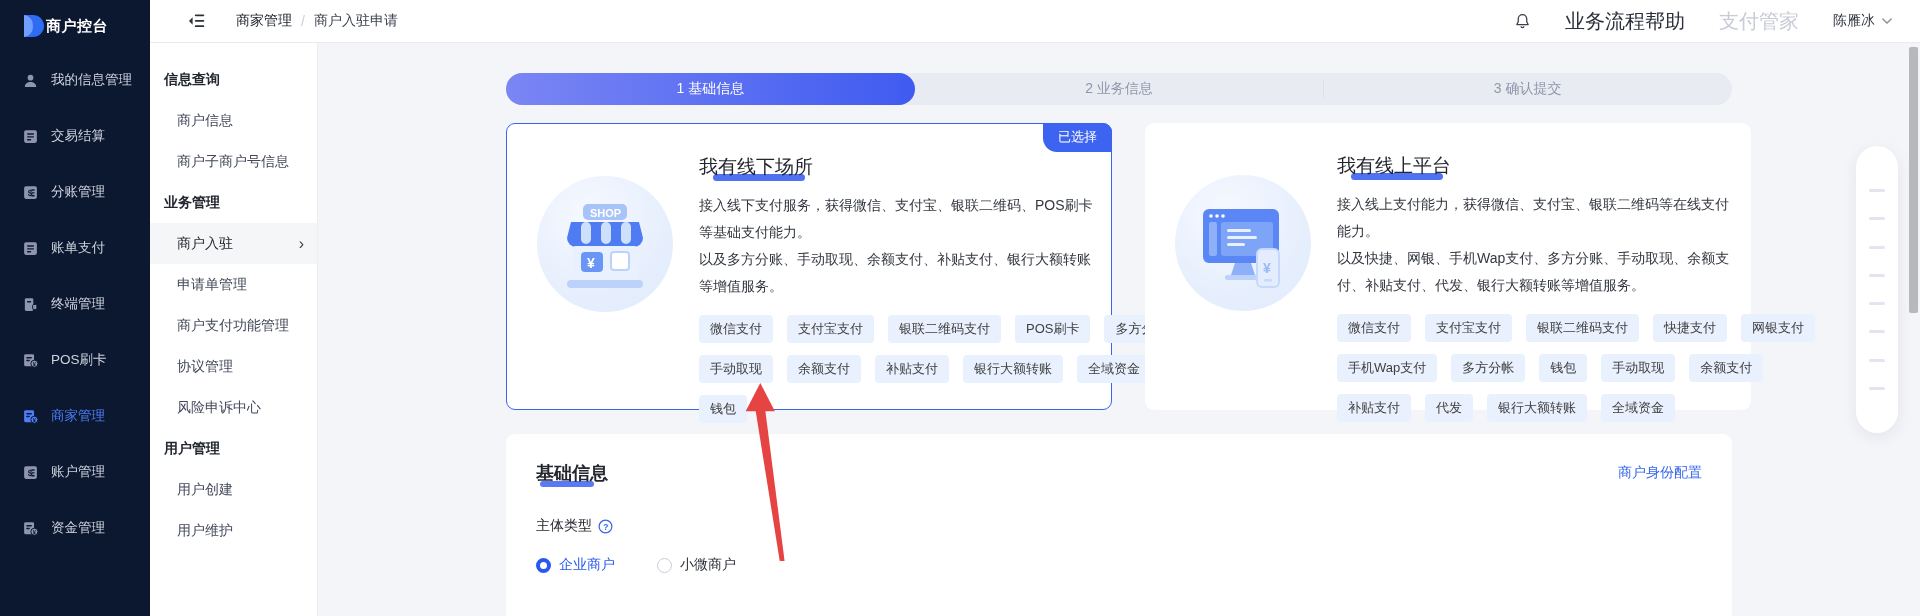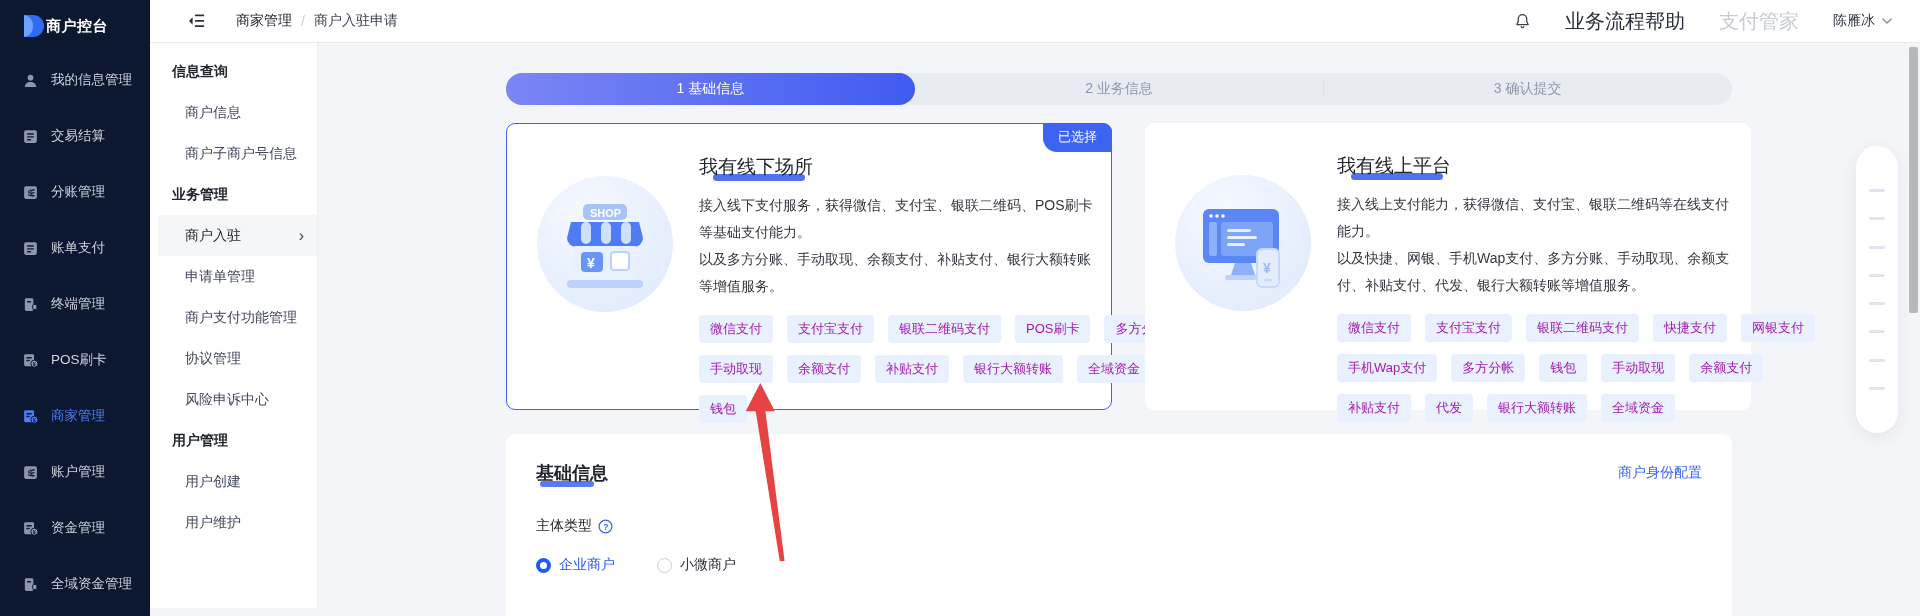--- a/index.html
+++ b/index.html
@@ -29,22 +29,22 @@
   .crumb .c1 { color:#22262f; font-weight:500; }
   .crumb .sep { color:#c9cdd6; }
   .crumb .c2 { color:#3d4350; }
   .tb-right { display:flex; align-items:center; gap:34px; }
   .bell { width:17px; height:18px; color:#3a3f4c; cursor:pointer; display:flex; }
   .tb-link { font-size:20px; color:#2b303b; cursor:pointer; }
   .tb-link.muted { color:#c7cbd5; }
   .tb-user { font-size:14px; color:#2b303b; display:flex; align-items:center; gap:7px; cursor:pointer; }
   .chev { width:10px; height:6px; display:flex; color:#8a8f9c; }
   
-  .submenu { position:absolute; left:150px; top:35px; width:168px; height:573px; background:#ffffff;
-    border-right:1px solid #eceef2; padding-top:16px; z-index:3;padding-left:8px; }
+  .submenu { position:absolute; left:150px; top:43px; width:168px; height:573px; background:#ffffff;
+    border-right:1px solid #eceef2; padding-top:16px; z-index:3; }
   .sm-row { height:41px; display:flex; align-items:center; font-size:14px; cursor:pointer; position:relative; }
   .sm-header { padding-left:14px; font-weight:bold; color:#22262f; cursor:default; }
   .sm-item { padding-left:27px; color:#42485a; }
   .sm-item.selected { background:#f5f6f8; color:#23272f; }
   .sm-item.selected .sm-arrow { position:absolute; right:13px; top:50%; transform:translateY(-50%);
     font-size:16px; color:#3d4350; line-height:1; }
   
   .main { position:absolute; left:318px; top:36px; width:1602px; height:573px; }
   .stepper { width:1226px; height:32px; margin:37px auto 0; background:#e8ebf1; border-radius:16px;
     display:flex; position:relative; }
@@ -63,21 +63,21 @@
     background:radial-gradient(circle at 38% 30%, #f6f9ff 0%, #e7effd 60%, #ddeafc 100%);
     display:flex; align-items:center; justify-content:center; }
   .illus svg { width:96px; height:96px; }
   .card-body { margin-left:26px; width:400px; }
   .card-title { font-size:19px; font-weight:500; color:#23262e; display:inline-block; position:relative; z-index:1; }
   .card-title::after { content:""; position:absolute; left:14px; right:8px; bottom:-1px; height:7px;
     background:#3d63f1; border-radius:4px; z-index:-1; opacity:.9; }
   .card-desc { margin-top:12px; font-size:14px; line-height:27px; color:#33373f; }
   .tag-rows { margin-top:15px; display:flex; flex-direction:column; gap:12px; }
   .tag-row { display:flex; gap:14px; }
-  .tag { background:#e9f0fe; color:#a21caf; font-size:13px; padding:5px 11px; border-radius:4px; white-space:nowrap; }
+  .tag { background:#e9f0fe; color:#404040; font-size:13px; padding:5px 11px; border-radius:4px; white-space:nowrap; }
   
   .basic-card { width:1226px; margin:24px auto 0; background:#ffffff; border-radius:9px; height:230px;
     padding:27px 30px; }
   .basic-head { display:flex; justify-content:space-between; align-items:center; }
   .basic-title { font-size:18px; font-weight:600; color:#23262e; position:relative; display:inline-block; z-index:1; }
   .basic-title::after { content:""; position:absolute; left:4px; right:14px; bottom:-2px; height:6px;
     background:#3d63f1; border-radius:3px; z-index:-1; opacity:.85; }
   .cfg-link { font-size:14px; color:#3566ee; cursor:pointer; }
   .field-label { margin-top:32px; font-size:14px; color:#23262e; display:flex; align-items:center; gap:6px; }
   .help-ic { width:15px; height:15px; color:#3566ee; display:flex; cursor:pointer; }
@@ -224,28 +224,20 @@
         </span>
       <span class="lb">账户管理</span>
     </div>
     <div class="dnav-item">
       <span class="ic">
           <svg>
             <use href="#i-store-badge"></use>
           </svg>
         </span>
       <span class="lb">资金管理</span>
-    </div>
-    <div class="dnav-item">
-      <span class="ic">
-          <svg>
-            <use href="#i-device"></use>
-          </svg>
-        </span>
-      <span class="lb">全域资金管理</span>
     </div>
   </nav>
 </aside>
 
 <header class="topbar">
   <div class="tb-left">
     <span class="collapse-btn">
         <svg>
           <use href="#i-collapse"></use>
         </svg>

